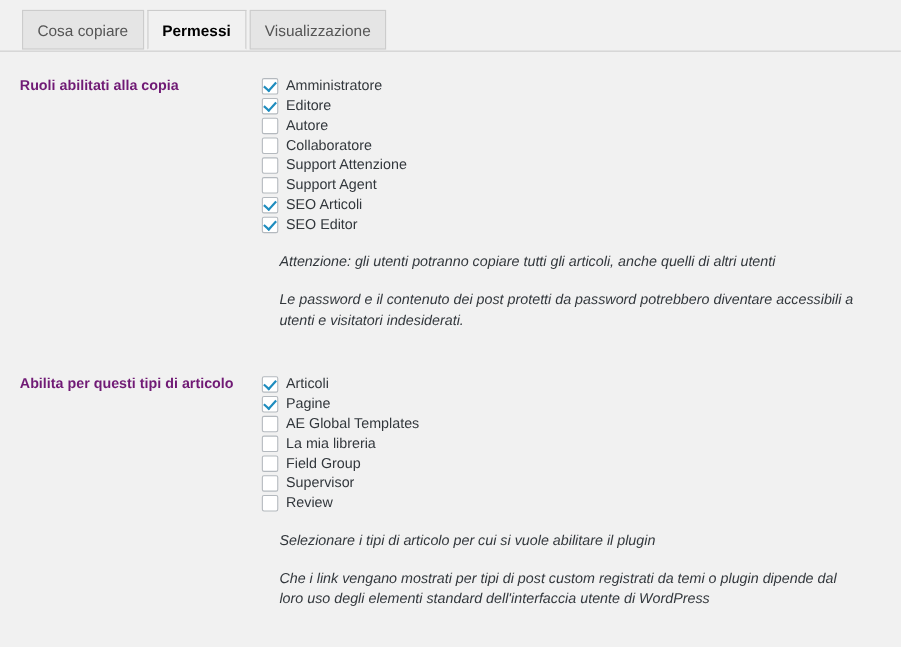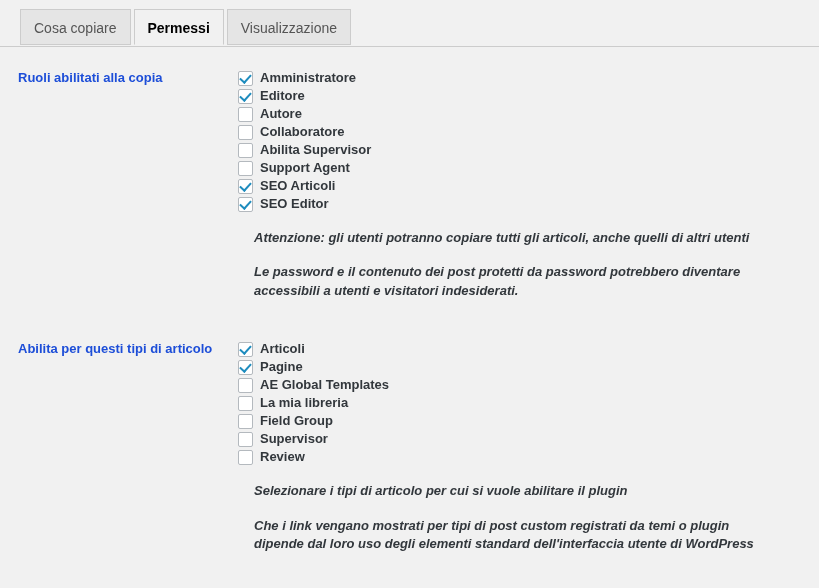--- a/index.html
+++ b/index.html
@@ -69,26 +69,25 @@
   }
   .form-table tr {
     vertical-align: top;
   }
   .form-table th {
     width: 210px;
     text-align: left;
     padding: 12px 10px 12px 18px;
     font-size: 13px;
     font-weight: bold;
-    color: #1d4ed8;
+    color: #701a75;
     line-height: 1.35;
   }
   .form-table td {
     padding: 12px 2px 12px 0;
-    font-weight: bold;
   }
 
   .check-list {
     margin: 0;
     padding: 0;
     list-style: none;
   }
   .check-row {
     display: flex;
     align-items: center;
@@ -181,21 +180,21 @@
             <li class="check-row">
               <span class="cb"></span>
               <span class="cb-label">Autore</span>
             </li>
             <li class="check-row">
               <span class="cb"></span>
               <span class="cb-label">Collaboratore</span>
             </li>
             <li class="check-row">
               <span class="cb"></span>
-              <span class="cb-label">Abilita Supervisor</span>
+              <span class="cb-label">Support Attenzione</span>
             </li>
             <li class="check-row">
               <span class="cb"></span>
               <span class="cb-label">Support Agent</span>
             </li>
             <li class="check-row">
               <span class="cb checked"></span>
               <span class="cb-label">SEO Articoli</span>
             </li>
             <li class="check-row">

